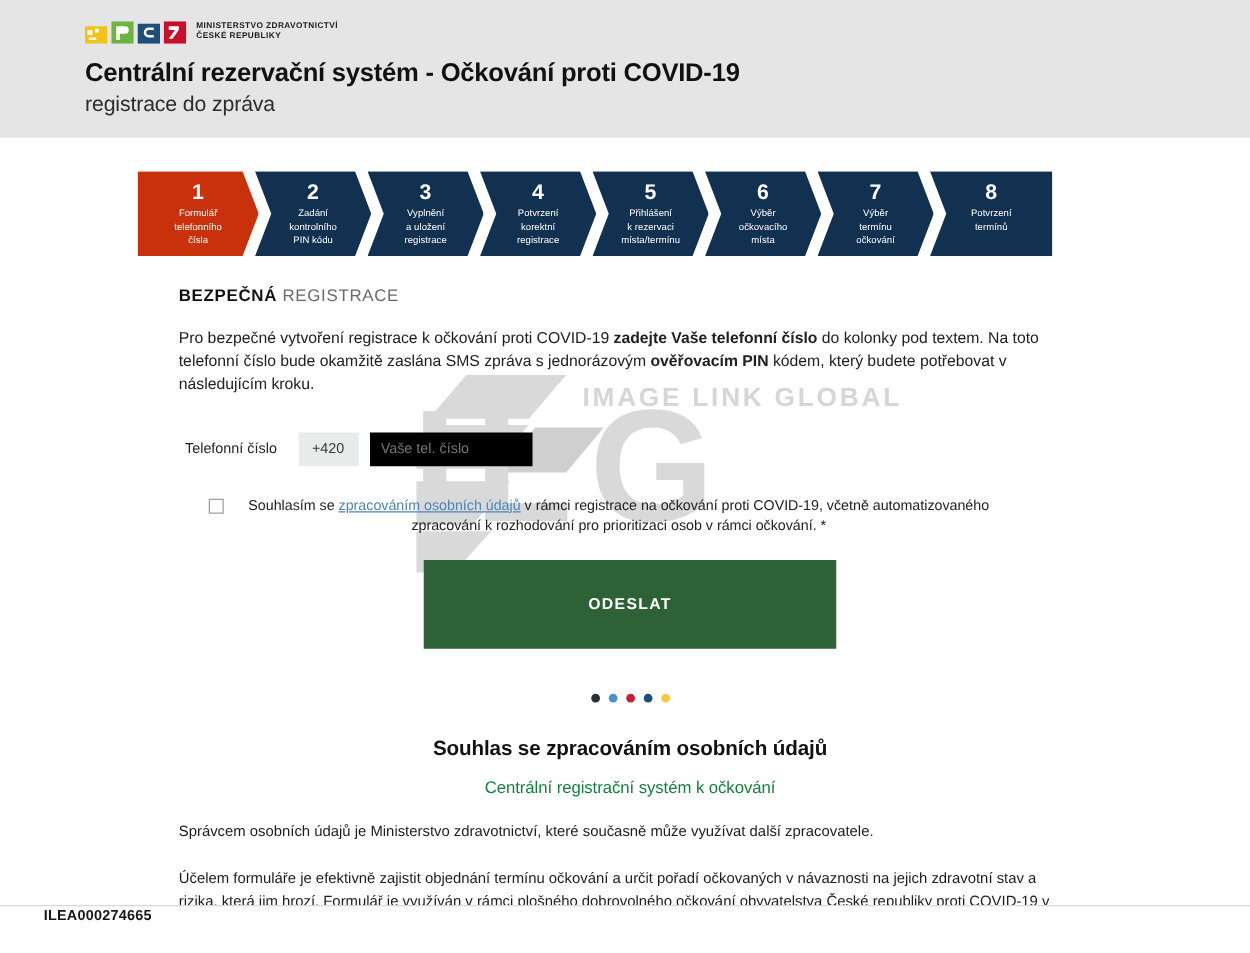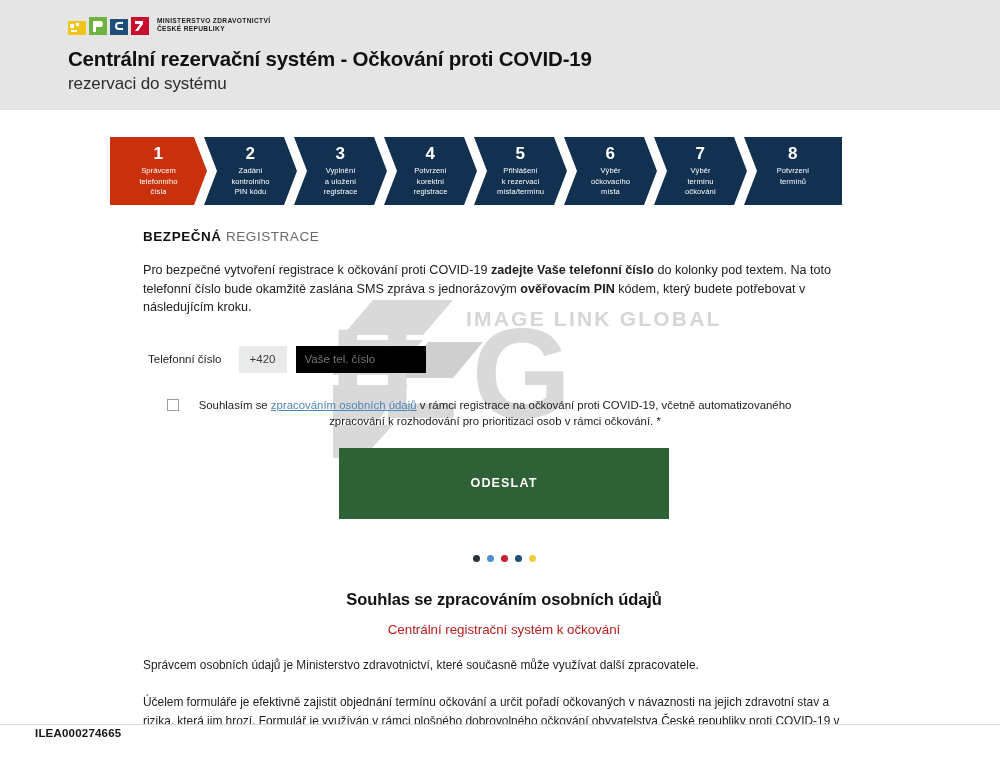--- a/index.html
+++ b/index.html
@@ -197,21 +197,21 @@
     text-align:center;
     font-size:16.5px;
     font-weight:bold;
     color:#111111;
     letter-spacing:-.1px;
   }
   .gdpr-sub {
     margin-top:13px;
     text-align:center;
     font-size:13.4px;
-    color:#b91c1c;
+    color:#15803d;
     letter-spacing:-.05px;
   }
   .para {
     margin-top:19px;
     font-size:11.9px;
     line-height:18.4px;
     color:#1d1d1d;
     width:716px;
   }
   .para.justify { text-align:justify; }
@@ -297,27 +297,27 @@
         <rect x="0" y="0" width="18" height="18" fill="#c8102e"></rect>
         <path d="M4 4 h8 v3 l-5 7 h-3 l5-7 h-5 z" fill="#fff"></path>
       </svg>
     </div>
     <div class="ministry">
       <div>MINISTERSTVO ZDRAVOTNICTVÍ</div>
       <div>ČESKÉ REPUBLIKY</div>
     </div>
   </div>
   <div class="title-main">Centrální rezervační systém - Očkování proti COVID-19</div>
-  <div class="title-sub">rezervaci do systému</div>
+  <div class="title-sub">registrace do zpráva</div>
 </div>
 
 <div class="steps-wrap" id="steps">
     <div class="step" style="background: rgb(201, 49, 13);">
       <div class="step-num">1</div>
-      <div class="step-label">Správcem
+      <div class="step-label">Formulář
 telefonního
 čísla</div>
     </div>
     <div class="step">
       <div class="step-num">2</div>
       <div class="step-label">Zadání
 kontrolního
 PIN kódu</div>
     </div>
     <div class="step">

